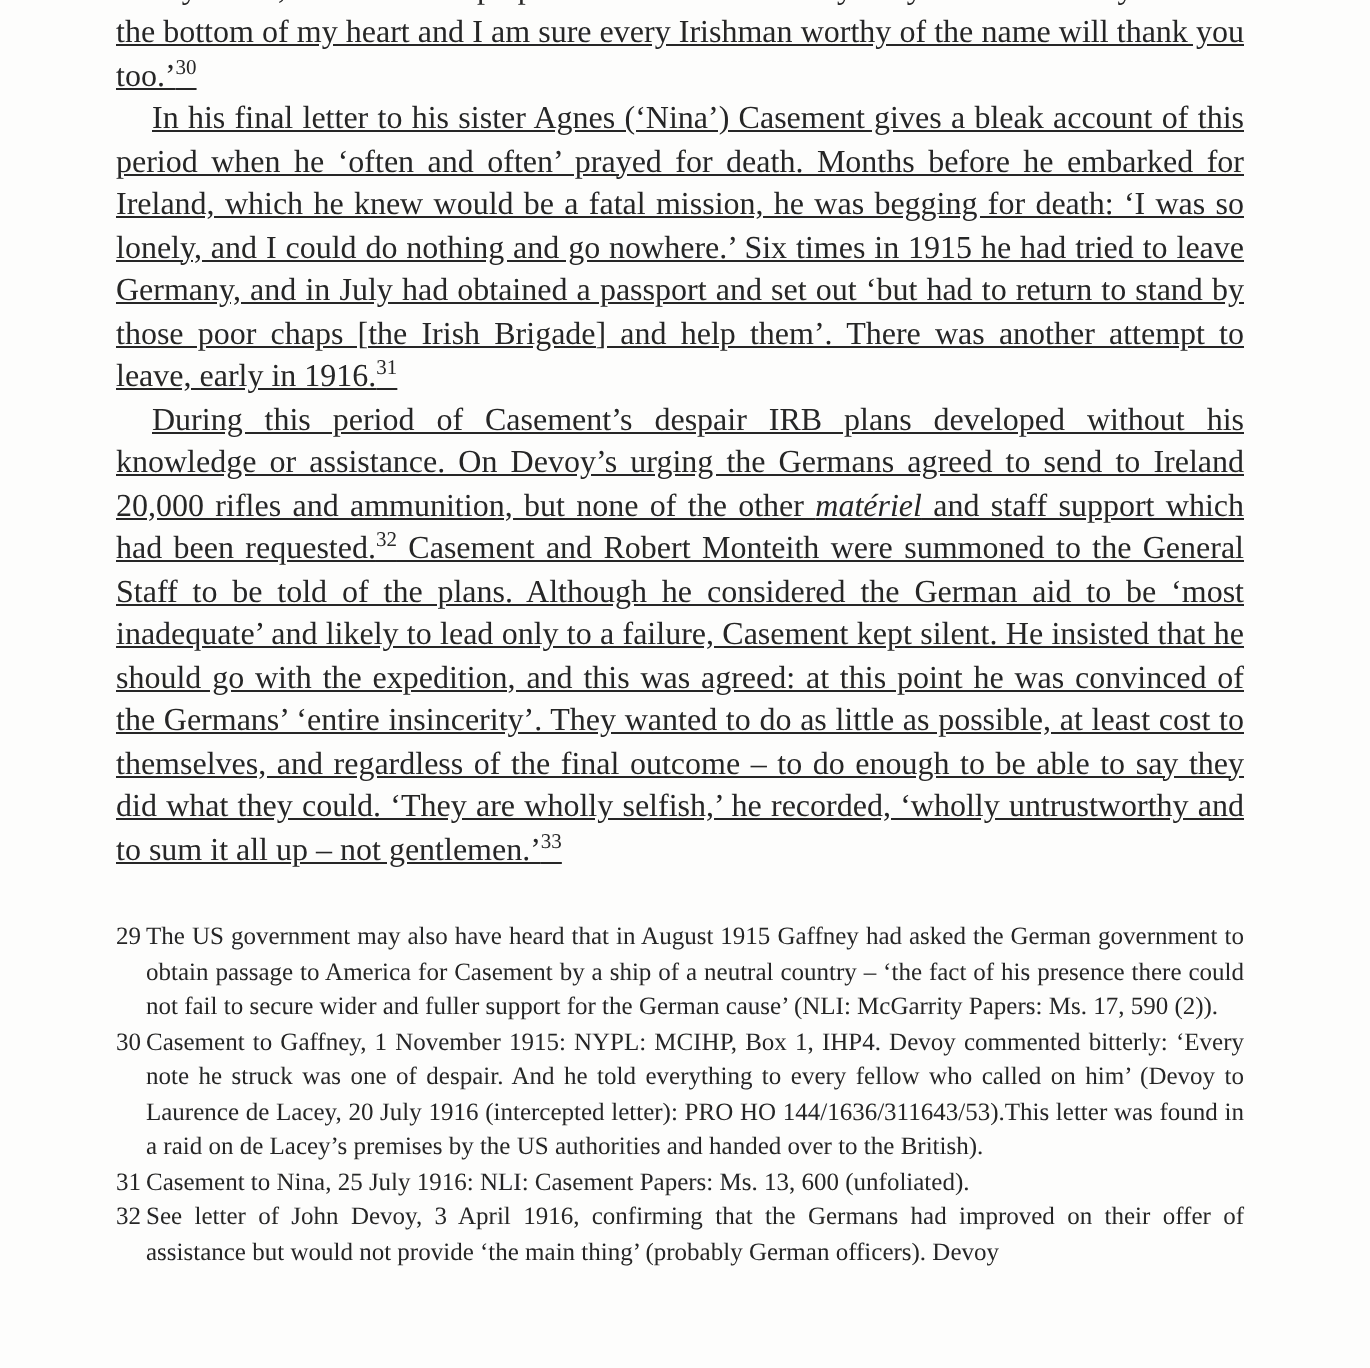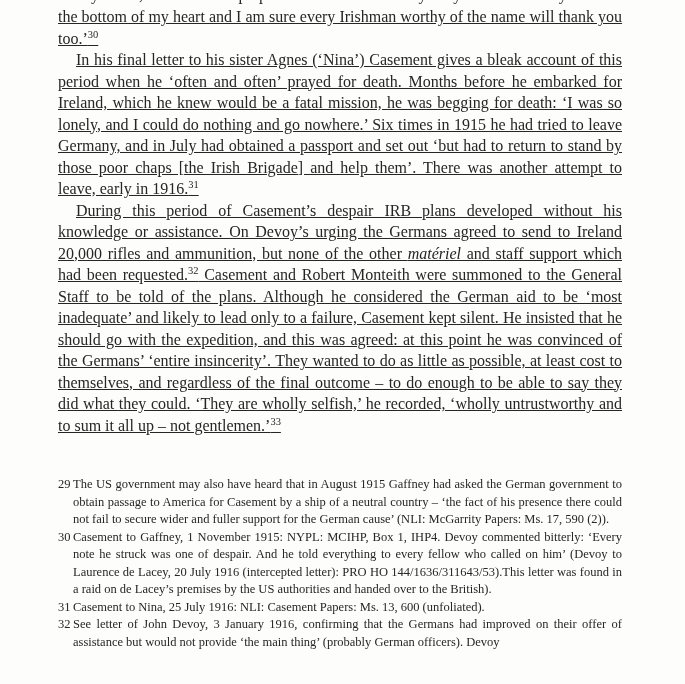--- a/index.html
+++ b/index.html
@@ -47,21 +47,21 @@
   sup.fnref {
     font-size: 10.5px;
     line-height: 0;
     vertical-align: baseline;
     position: relative;
     top: -6px;
   }
   .it { font-style: italic; margin-top: 40px; }
   
   .footnotes {
-    margin-top: 40px;
+    margin-top: 24px;
     font-size: 12.5px;
     line-height: 17.5px;
   }
   .footnote {
     display: flex;
     align-items: flex-start;
   }
   .fn-num {
     flex: 0 0 15px;
     width: 15px;
@@ -102,18 +102,18 @@
       <span class="fn-text">Casement to Gaffney, 1 November 1915: NYPL: MCIHP, Box 1, IHP4. Devoy commented bitterly: ‘Every note he struck was one of despair. And he told everything to every fellow who called on him’ (Devoy to Laurence de Lacey, 20 July 1916 (intercepted letter): PRO HO 144/1636/311643/53).This letter was found in a raid on de Lacey’s premises by the US authorities and handed over to the British).</span>
     </div>
 
     <div class="footnote">
       <span class="fn-num">31</span>
       <span class="fn-text">Casement to Nina, 25 July 1916: NLI: Casement Papers: Ms. 13, 600 (unfoliated).</span>
     </div>
 
     <div class="footnote">
       <span class="fn-num">32</span>
-      <span class="fn-text">See letter of John Devoy, 3 January 1916, confirming that the Germans had improved on their offer of assistance but would not provide ‘the main thing’ (probably German officers). Devoy</span>
+      <span class="fn-text">See letter of John Devoy, 3 April 1916, confirming that the Germans had improved on their offer of assistance but would not provide ‘the main thing’ (probably German officers). Devoy</span>
     </div>
 
   </div>
 
 </div>
 
 </body></html>

